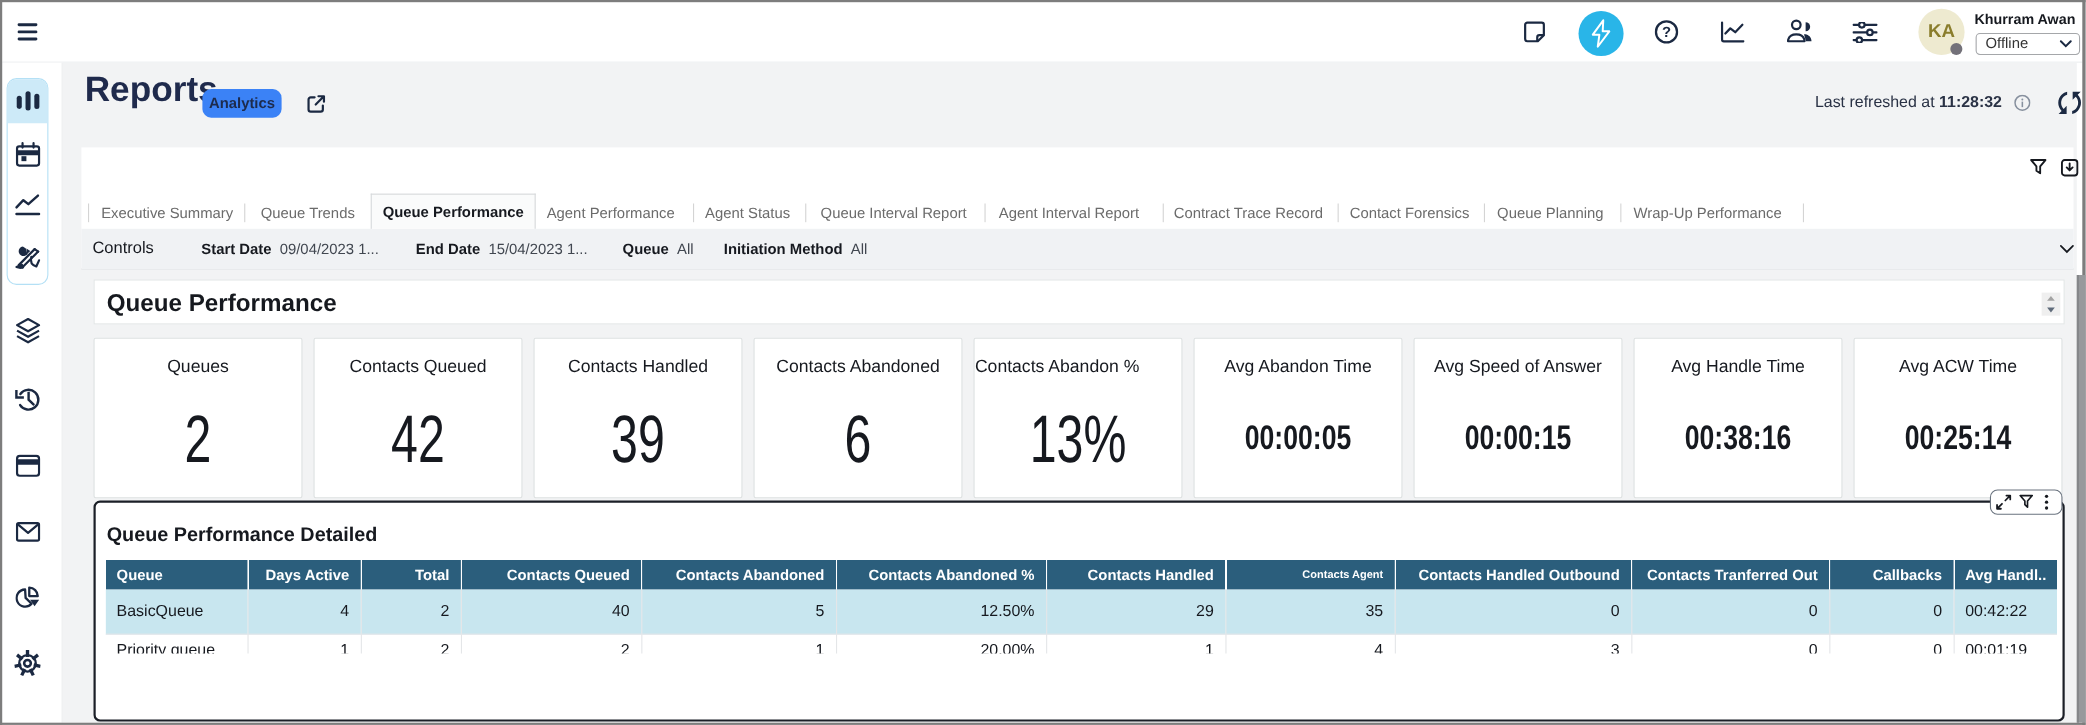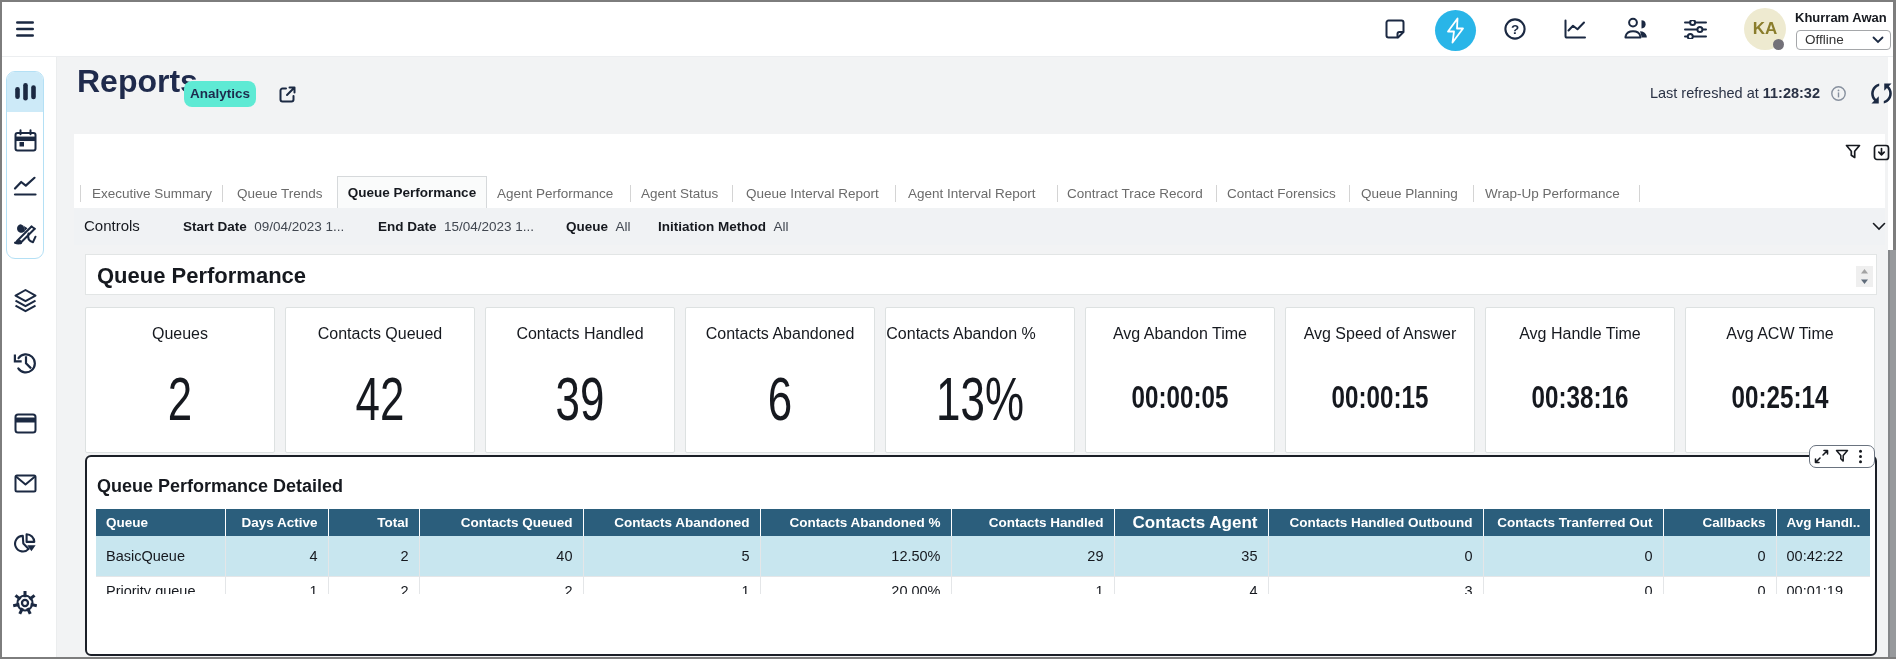--- a/index.html
+++ b/index.html
@@ -119,21 +119,21 @@
         <path d="M6.0 7.1 L3.5 5.1"></path>
         <path d="M4.7 13.1 L1.6 13.8"></path>
         <path d="M8.5 17.8 L7.1 20.7"></path>
         <path d="M14.5 17.8 L15.9 20.7"></path>
         <path d="M18.3 13.1 L21.4 13.8"></path>
         <path d="M17.0 7.1 L19.5 5.1"></path>
       </g>
 </g>
   </svg>
 <div class="abs" style="left:77px;top:63px;font-size:32px;font-weight:bold;color:#1f2a4c;">Reports</div>
-<div class="abs" style="left:184px;top:81px;width:72px;height:26px;background:#5eead4;border-radius:8px;text-align:center;line-height:26px;font-size:13.5px;font-weight:bold;color:#1d2b4d;">Analytics</div>
+<div class="abs" style="left:184px;top:81px;width:72px;height:26px;background:#3b82f6;border-radius:8px;text-align:center;line-height:26px;font-size:13.5px;font-weight:bold;color:#1d2b4d;">Analytics</div>
 <svg class="abs" style="left:278px;top:85px" width="19" height="19" viewBox="0 0 19 19" fill="none" stroke="#1b2942" stroke-width="2" stroke-linecap="round" stroke-linejoin="round">
 <path d="M8 3.5H4.5a2 2 0 0 0-2 2v9a2 2 0 0 0 2 2h9a2 2 0 0 0 2-2V11"></path>
 <path d="M11.5 2.5h5v5M16.2 2.8 9 10"></path>
   </svg>
 <div class="abs" style="left:1500px;top:85px;width:320px;text-align:right;font-size:14.5px;color:#2a3245;">Last refreshed at <b>11:28:32</b></div>
 <svg class="abs" style="left:1831px;top:86px" width="15" height="15" viewBox="0 0 15 15">
 <circle cx="7.5" cy="7.5" r="6.7" fill="none" stroke="#87909e" stroke-width="1.4"></circle>
 <circle cx="7.5" cy="4.4" r=".9" fill="#87909e"></circle>
     <rect x="6.8" y="6.4" width="1.4" height="5" fill="#87909e"></rect>
   </svg>
@@ -232,21 +232,21 @@
       </colgroup>
 <tbody>
         <tr style="height:27px;background:#2b5e7c;">
           <th style="font-size:13.5px;font-weight:bold;color:#fff;text-align:left;padding:0 10px;border-right:1px solid rgba(255,255,255,.28);white-space:nowrap;overflow:hidden;">Queue</th>
           <th style="font-size:13.5px;font-weight:bold;color:#fff;text-align:right;padding:0 10px;border-right:1px solid rgba(255,255,255,.28);white-space:nowrap;overflow:hidden;">Days Active</th>
           <th style="font-size:13.5px;font-weight:bold;color:#fff;text-align:right;padding:0 10px;border-right:1px solid rgba(255,255,255,.28);white-space:nowrap;overflow:hidden;">Total</th>
           <th style="font-size:13.5px;font-weight:bold;color:#fff;text-align:right;padding:0 10px;border-right:1px solid rgba(255,255,255,.28);white-space:nowrap;overflow:hidden;">Contacts Queued</th>
           <th style="font-size:13.5px;font-weight:bold;color:#fff;text-align:right;padding:0 10px;border-right:1px solid rgba(255,255,255,.28);white-space:nowrap;overflow:hidden;">Contacts Abandoned</th>
           <th style="font-size:13.5px;font-weight:bold;color:#fff;text-align:right;padding:0 10px;border-right:1px solid rgba(255,255,255,.28);white-space:nowrap;overflow:hidden;">Contacts Abandoned %</th>
           <th style="font-size:13.5px;font-weight:bold;color:#fff;text-align:right;padding:0 10px;border-right:1px solid rgba(255,255,255,.28);white-space:nowrap;overflow:hidden;">Contacts Handled</th>
-          <th style="font-size:17px;font-weight:bold;color:#fff;text-align:right;padding:0 10px;border-right:1px solid rgba(255,255,255,.28);white-space:nowrap;overflow:hidden;">Contacts Agent</th>
+          <th style="font-size:10px;font-weight:bold;color:#fff;text-align:right;padding:0 10px;border-right:1px solid rgba(255,255,255,.28);white-space:nowrap;overflow:hidden;">Contacts Agent</th>
           <th style="font-size:13.5px;font-weight:bold;color:#fff;text-align:right;padding:0 10px;border-right:1px solid rgba(255,255,255,.28);white-space:nowrap;overflow:hidden;">Contacts Handled Outbound</th>
           <th style="font-size:13.5px;font-weight:bold;color:#fff;text-align:right;padding:0 10px;border-right:1px solid rgba(255,255,255,.28);white-space:nowrap;overflow:hidden;">Contacts Tranferred Out</th>
           <th style="font-size:13.5px;font-weight:bold;color:#fff;text-align:right;padding:0 10px;border-right:1px solid rgba(255,255,255,.28);white-space:nowrap;overflow:hidden;">Callbacks</th>
           <th style="font-size:13.5px;font-weight:bold;color:#fff;text-align:left;padding:0 10px;border-right:1px solid rgba(255,255,255,.28);white-space:nowrap;overflow:hidden;">Avg Handl..</th>
         </tr>
 <tr style="height:29px;background:#c8e6ef;">
           <td style="font-size:14.5px;color:#16191f;text-align:left;padding:0 10px;border-right:1px solid #e4e6e8;border-bottom:1px solid #e4e6e8;white-space:nowrap;">BasicQueue</td>
           <td style="font-size:14.5px;color:#16191f;text-align:right;padding:0 10px;border-right:1px solid #e4e6e8;border-bottom:1px solid #e4e6e8;white-space:nowrap;">4</td>
           <td style="font-size:14.5px;color:#16191f;text-align:right;padding:0 10px;border-right:1px solid #e4e6e8;border-bottom:1px solid #e4e6e8;white-space:nowrap;">2</td>
           <td style="font-size:14.5px;color:#16191f;text-align:right;padding:0 10px;border-right:1px solid #e4e6e8;border-bottom:1px solid #e4e6e8;white-space:nowrap;">40</td>

